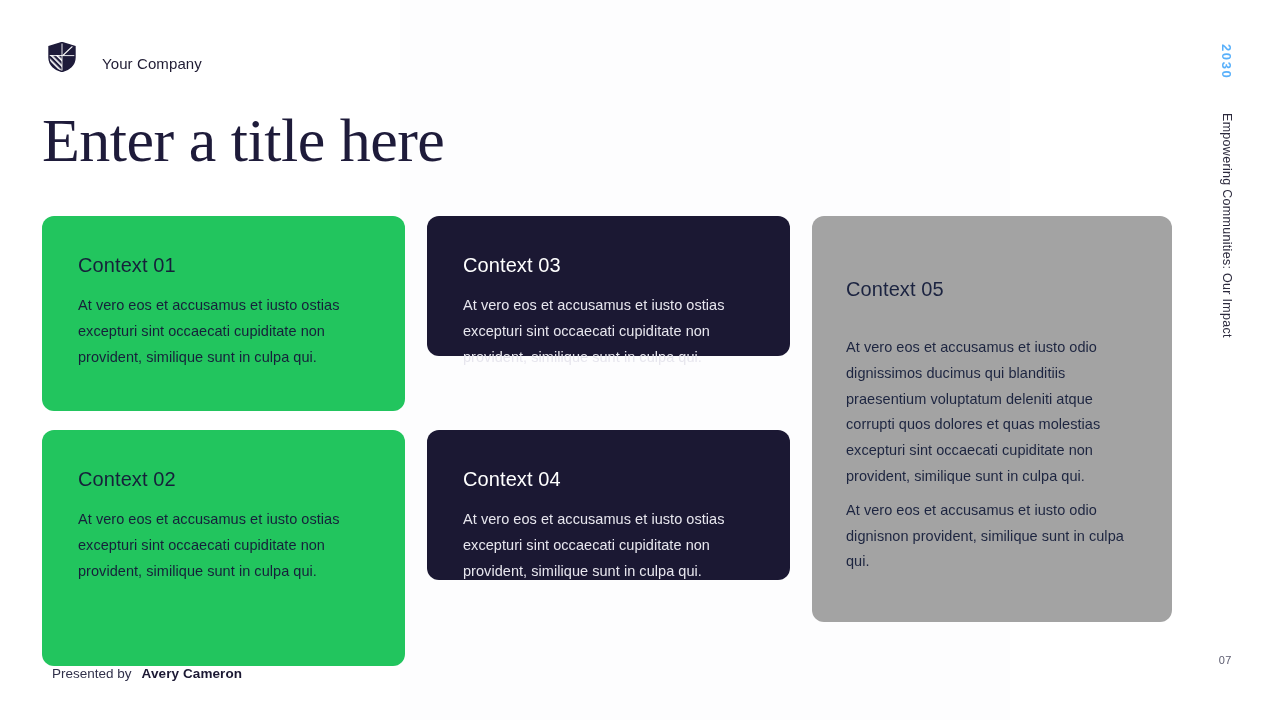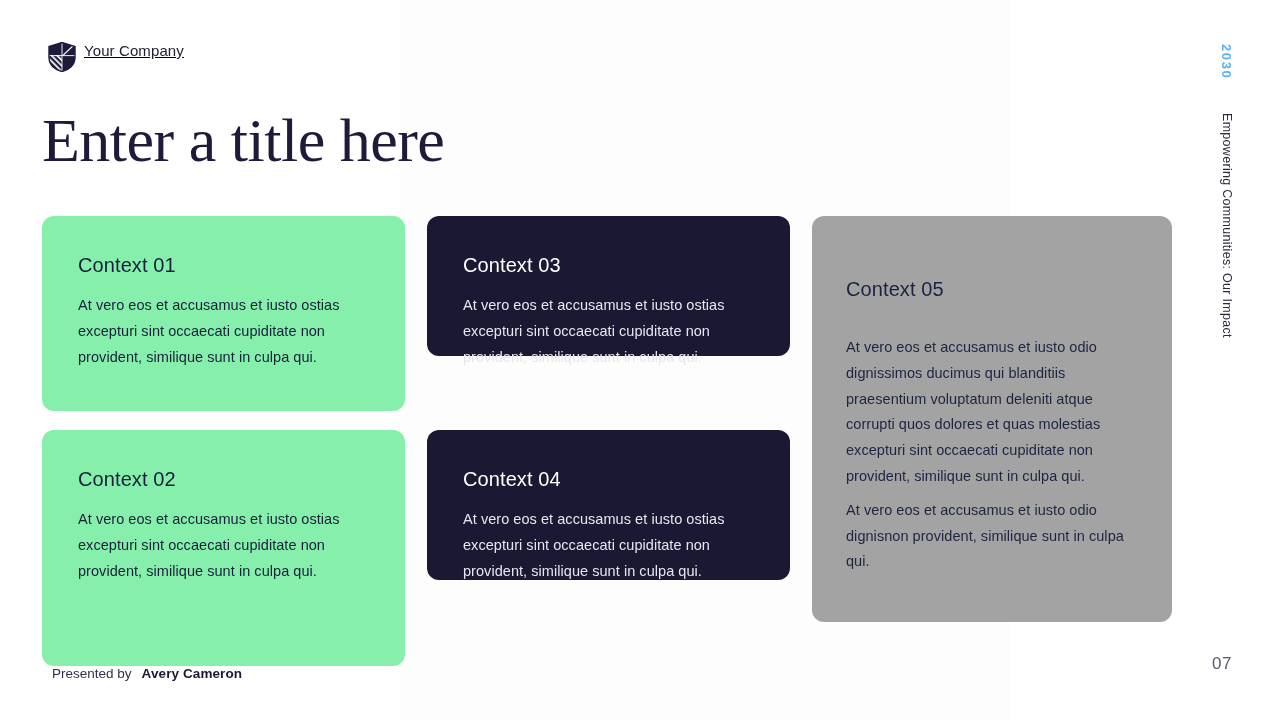--- a/index.html
+++ b/index.html
@@ -16,21 +16,21 @@
   }
   
   .bg-tint {
     position:absolute; left:400px; top:0; width:610px; height:720px;
     background:#fdfdfe;
   }
 
   
   .brand {
     position:absolute; left:48px; top:42px;
-    display:flex; align-items:flex-start; gap:8px;text-decoration:underline;
+    display:flex; align-items:flex-end; gap:26px;
   }
   .brand-mark { width:28px; height:30px; display:block; }
   .brand-name {
     font-size:15px; color:#1f1b33; letter-spacing:.1px;
   }
 
   
   .slide-title {
     position:absolute; left:42px; top:108px;
     font-family:"Liberation Serif", "DejaVu Serif", serif;
@@ -56,21 +56,21 @@
     margin-bottom:16px;
   }
   .card-body {
     font-size:14.5px;
     line-height:1.78;
     letter-spacing:.05px;
   }
   .card-body + .card-body { margin-top:8px; }
 
   
-  .c-blue { background:#86efac; }
+  .c-blue { background:#22c55e; }
   .c-blue .card-title { color:#16203a; }
   .c-blue .card-body  { color:#16203a; }
 
   
   .c-dark { background:#1b1833; }
   .c-dark .card-title { color:#ffffff; }
   .c-dark .card-body  { color:#e7e6ee; }
 
   
   .c-steel { background:#a3a3a3; }
@@ -109,21 +109,21 @@
   
   .footer-credit {
     position:absolute; left:52px; top:666px;
     display:flex; align-items:baseline; gap:10px;
     font-size:13.5px;
   }
   .credit-label { color:#30304a; font-weight:400; }
   .credit-name  { color:#1b1833; font-weight:700; letter-spacing:.1px; }
   .page-number {
     position:absolute; right:48px; top:654px;
-    font-size:17px; color:#5a5a6e; letter-spacing:.5px;
+    font-size:11px; color:#5a5a6e; letter-spacing:.5px;
   }
 </style>
 </head>
 <body>
 
 <div class="slide">
 
   <div class="bg-tint"></div>
 
   <div class="brand">

